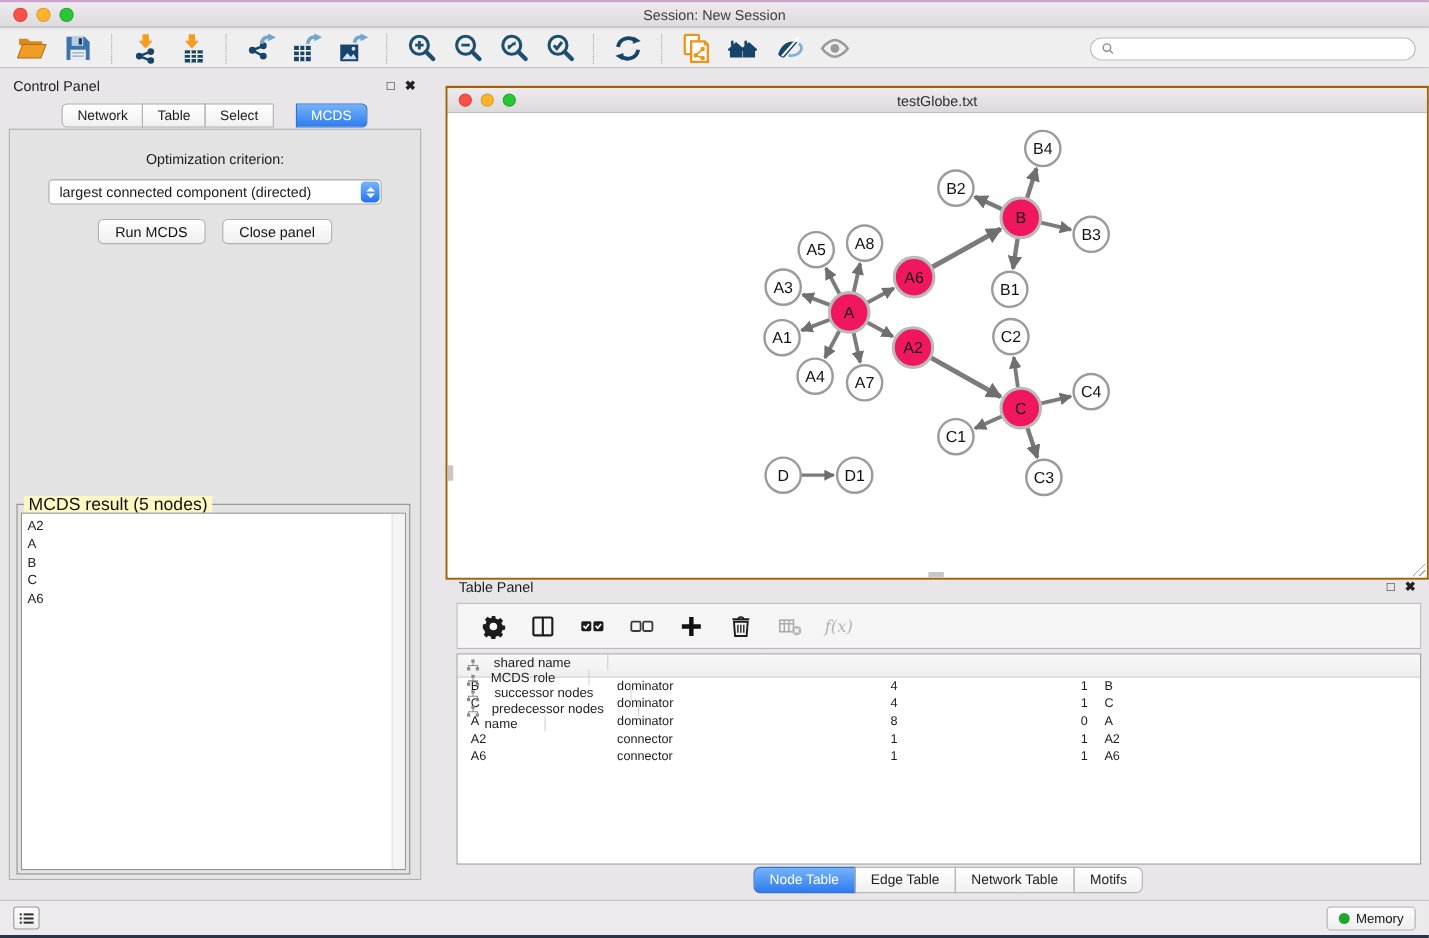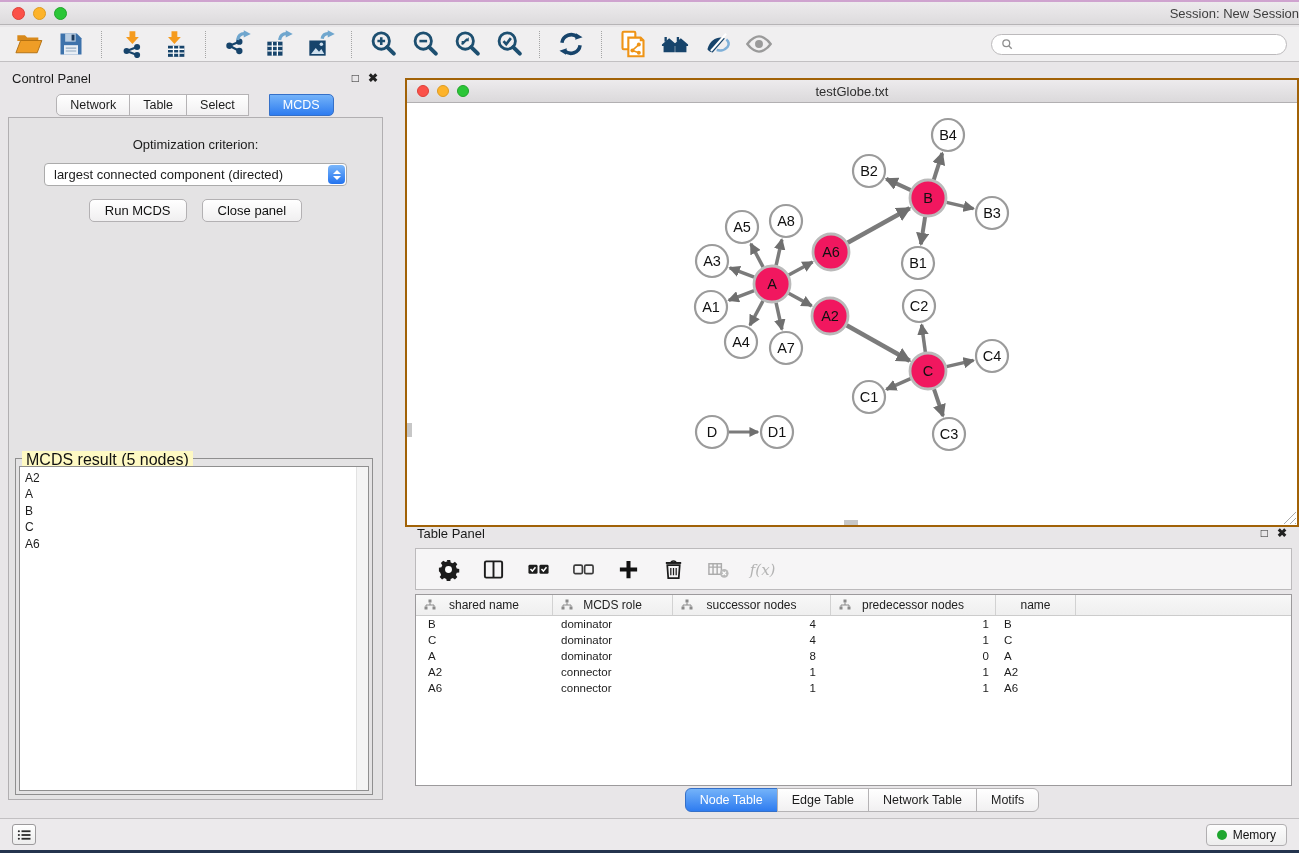--- a/index.html
+++ b/index.html
@@ -14,21 +14,21 @@
     position:absolute; top:0; left:0; right:0; height:25px;
     background:linear-gradient(#edebed,#dddbdd);
     border-top:2px solid #cfa3cf; border-bottom:1px solid #b6b4b6;
     display:flex; align-items:center;
   }
   .lights { display:flex; gap:8px; margin-left:12px; }
   .light { width:13px; height:13px; border-radius:50%; }
   .light.red    { background:#fb5149; border:1px solid #dd4038; }
   .light.yellow { background:#fdb32a; border:1px solid #de9b21; }
   .light.green  { background:#2bc637; border:1px solid #22a52c; }
-  .titlebar-title { position:absolute; left:0; right:0; text-align:right; font-size:13px; color:#3e3e3e; }
+  .titlebar-title { position:absolute; left:0; right:0; text-align:center; font-size:13px; color:#3e3e3e; }
   
   .toolbar {
     position:absolute; top:27px; left:0; right:0; height:35px;
     background:#f0eff0; border-bottom:1px solid #c2c0c2;
     display:flex; align-items:center; padding:0 12px; gap:9px;
   }
   .tb-sep { width:1px; height:27px; border-left:1px dotted #a5a5a5; margin:0 5px; }
   .tb-btn { width:33px; height:30px; background:none; border:none; display:flex; align-items:center; justify-content:center; cursor:pointer; }
   .tb-btn svg { width:28px; height:28px; }
   .searchbox {
@@ -119,21 +119,21 @@
     background:#f6f5f6; border:1px solid #bcbabc;
     display:flex; align-items:center; padding-left:17px; gap:15px;
   }
   .tp-btn { background:none; border:none; width:30px; height:30px; display:flex; align-items:center; justify-content:center; cursor:pointer; }
   .tp-btn svg { width:23px; height:23px; }
   .tp-btn.wide svg { width:34px; }
   .datatable {
     position:absolute; left:10px; right:7px; top:74px; bottom:32px;
     background:#fff; border:1px solid #9c9a9c; overflow:hidden; font-size:11.5px;
   }
-  .dt-header { display:flex; height:21px; background:linear-gradient(#f8f8f8,#efefef); border-bottom:1px solid #cccccc; }
+  .dt-header { display:flex; height:21px; background:linear-gradient(#f8f8f8,#efefef); border-bottom:1px solid #cccccc;flex-direction:column; }
   .dt-hcell { position:relative; border-right:1px solid #d2d2d2; display:flex; align-items:center; justify-content:center; font-size:12px; color:#222; }
   .dt-hcell svg { position:absolute; left:8px; width:12px; height:12px; }
   .dt-row { display:flex; height:16px; align-items:center; cursor:default; }
   .dt-cell { overflow:hidden; white-space:nowrap; }
   .tp-tabs { position:absolute; bottom:6px; left:0; right:0; display:flex; justify-content:center; }
   .tp-tabs .tab { padding:4px 14px; border-radius:0; }
   .tp-tabs .tab:first-child { border-radius:6px 0 0 6px; }
   .tp-tabs .tab:last-child { border-radius:0 6px 6px 0; }
   
   .statusbar {

